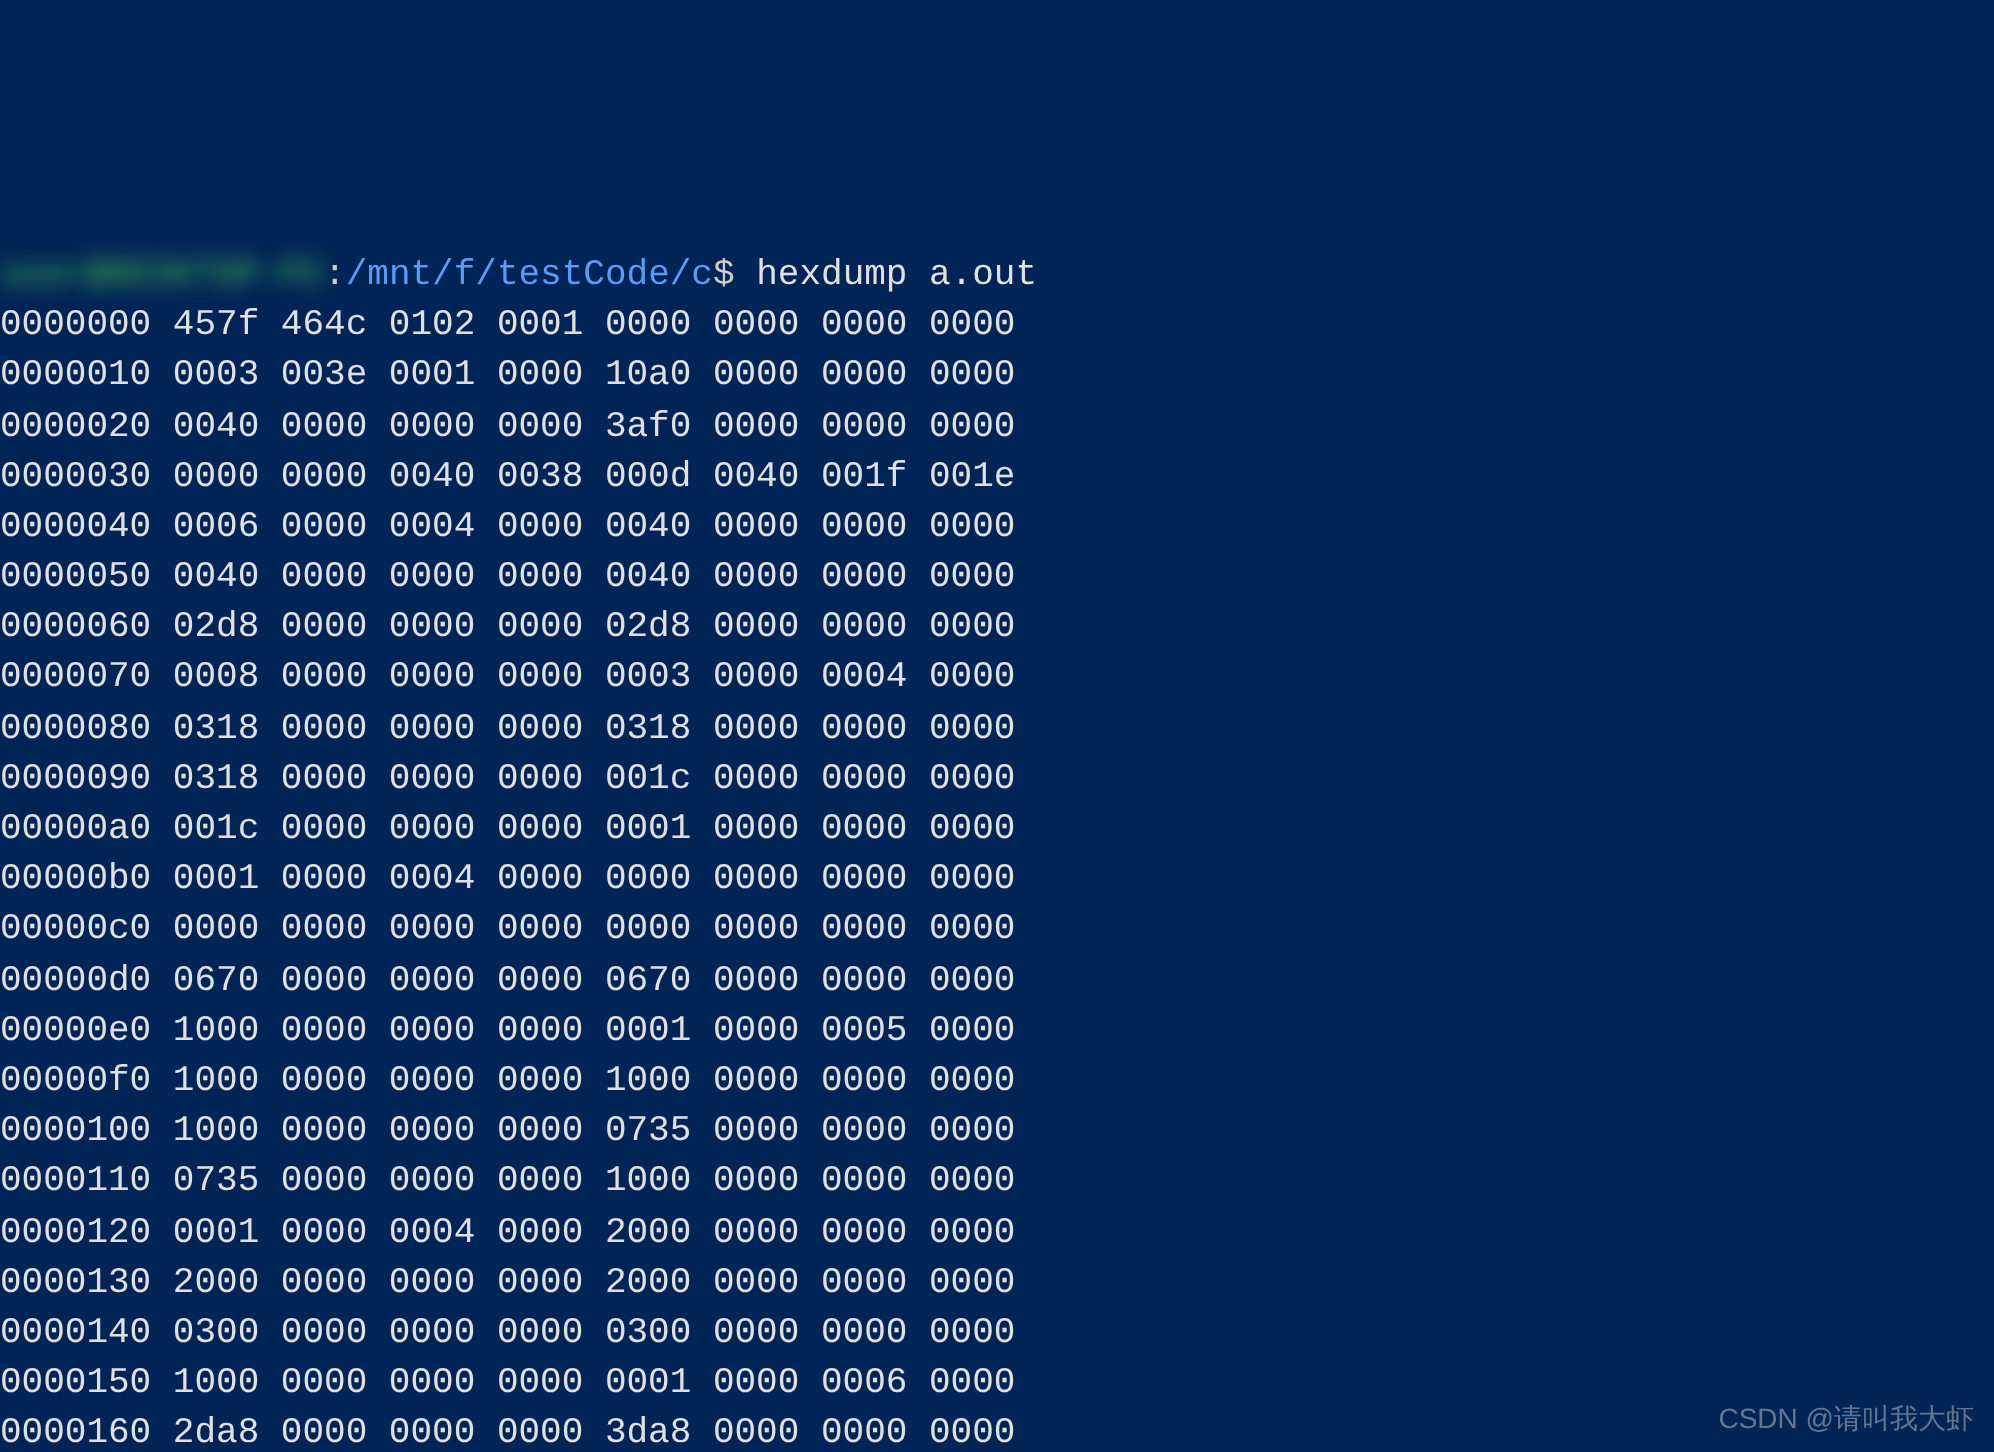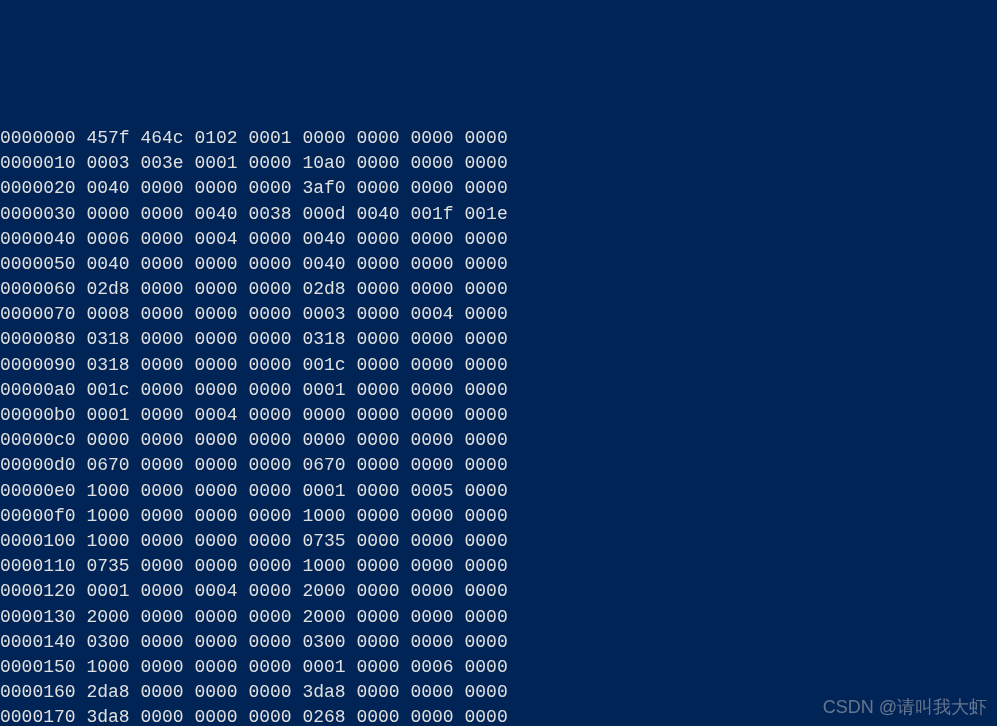--- a/index.html
+++ b/index.html
@@ -35,30 +35,31 @@
     color: #e0e0e0;
   }
   .hex-line {
     color: #e0e0e0;
   }
   .watermark {
     position: absolute;
     bottom: 6px;
     right: 10px;
     color: rgba(200,200,200,0.5);
-    font-size: 18px;
+    font-size: 14px;
     font-family: sans-serif;
   }
 </style>
 </head>
 <body>
 
 
 
 <div class="terminal">
+<span class="prompt-line"><span class="blur">user@DESKTOP-PC</span><span>:</span><span class="path">/mnt/f/testCode/c</span><span class="dollar">$</span> <span class="cmd">hexdump a.out</span></span>
 <div id="hex-rows" class="hex-line">0000000 457f 464c 0102 0001 0000 0000 0000 0000
 0000010 0003 003e 0001 0000 10a0 0000 0000 0000
 0000020 0040 0000 0000 0000 3af0 0000 0000 0000
 0000030 0000 0000 0040 0038 000d 0040 001f 001e
 0000040 0006 0000 0004 0000 0040 0000 0000 0000
 0000050 0040 0000 0000 0000 0040 0000 0000 0000
 0000060 02d8 0000 0000 0000 02d8 0000 0000 0000
 0000070 0008 0000 0000 0000 0003 0000 0004 0000
 0000080 0318 0000 0000 0000 0318 0000 0000 0000
 0000090 0318 0000 0000 0000 001c 0000 0000 0000

